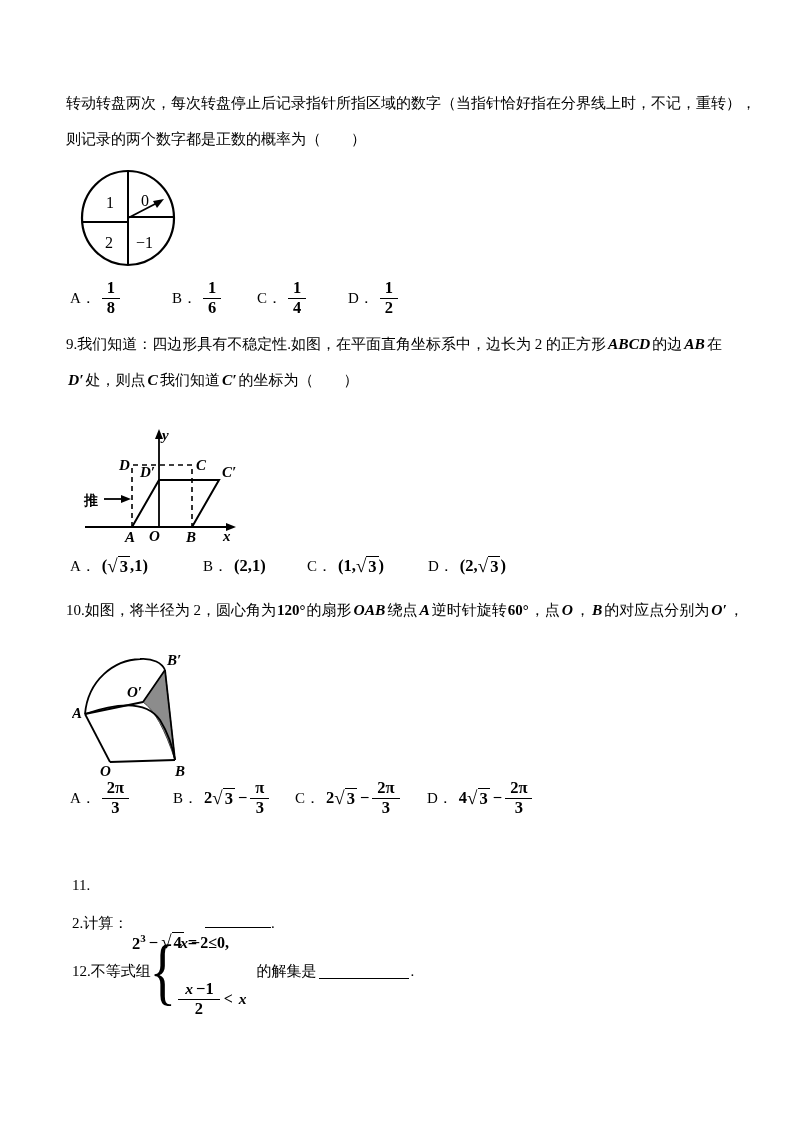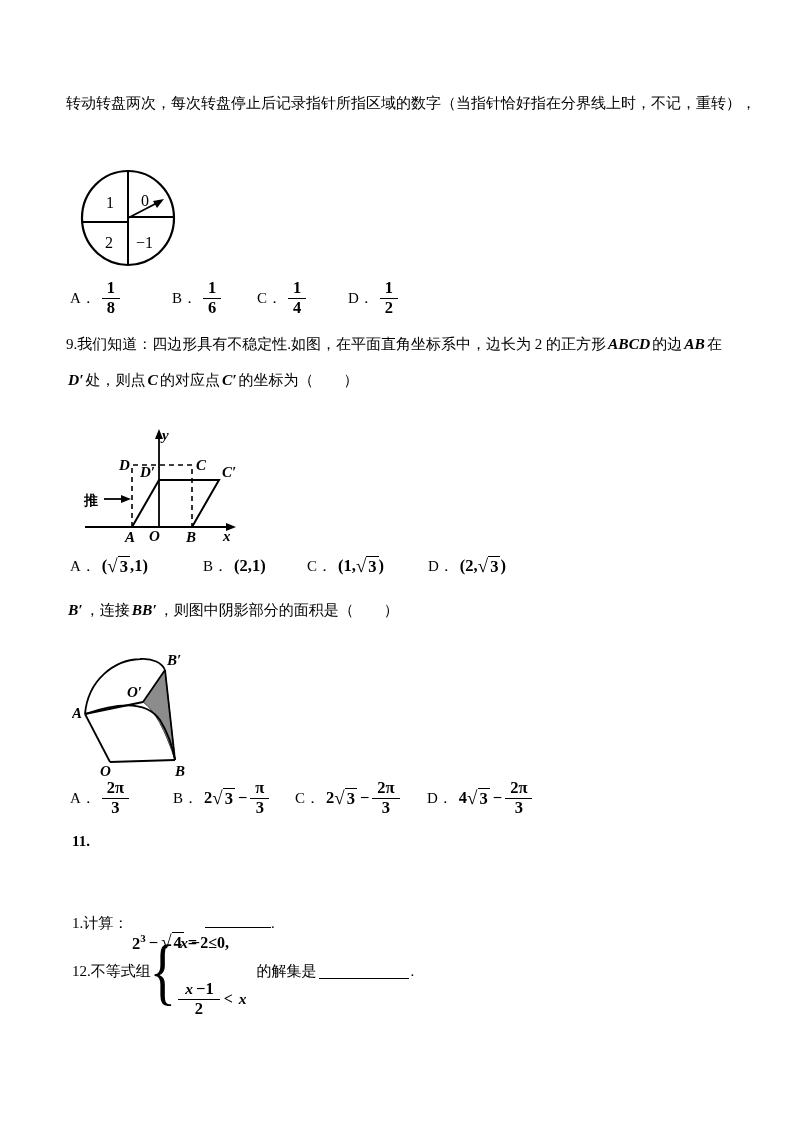--- a/index.html
+++ b/index.html
@@ -36,20 +36,21 @@
   .sysrow{display:flex;align-items:center;font-size:16px;}
   sup{font-size:11px;font-weight:bold;}
 </style>
 </head>
 <body>
 
 <div id="page">
 
   <div class="para" style="top:85px;">
     <div class="pline">转动转盘两次，每次转盘停止后记录指针所指区域的数字（当指针恰好指在分界线上时，不记，重转），</div>
+    <div class="pline">则记录的两个数字都是正数的概率为（　　）</div>
   </div>
 
   <svg class="fig" style="left:80px;top:164px;" width="100" height="106" viewBox="0 0 100 106">
     <ellipse cx="48" cy="54" rx="46" ry="47" fill="none" stroke="#000" stroke-width="2.2"></ellipse>
     <line x1="48" y1="7" x2="48" y2="101" stroke="#000" stroke-width="2"></line>
     <line x1="2" y1="58" x2="48" y2="58" stroke="#000" stroke-width="2"></line>
     <line x1="48" y1="53" x2="94" y2="53" stroke="#000" stroke-width="2"></line>
     <line x1="48" y1="54" x2="77" y2="39" stroke="#000" stroke-width="1.8"></line>
     <polygon points="84,35 73,37 77,44" fill="#000"></polygon>
     <text class="fignum" x="26" y="44">1</text>
@@ -84,21 +85,21 @@
       <span class="olabel">D．</span>
       <span class="frac">
           <span class="fn">1</span>
           <span class="fd">2</span>
         </span>
     </div>
   </div>
 
   <div class="para" style="top:326px;">
     <div class="pline"><span>9.我们知道：四边形具有不稳定性.如图，在平面直角坐标系中，边长为 2 的正方形</span><span class="v">ABCD</span><span>的边</span><span class="v">AB</span><span>在</span></div>
-    <div class="pline"><span class="v">D′</span><span>处，则点</span><span class="v">C</span><span>的对应点</span><span class="v">C′</span><span>的坐标为（　　）</span></div>
+    <div class="pline"><span class="v">D′</span><span>处，则点</span><span class="v">C</span><span>我们知道</span><span class="v">C′</span><span>的坐标为（　　）</span></div>
   </div>
 
   <svg class="fig" style="left:78px;top:428px;" width="168" height="122" viewBox="0 0 168 122">
     <line x1="7" y1="99" x2="152" y2="99" stroke="#000" stroke-width="1.8"></line>
     <polygon points="158,99 148,95 148,103" fill="#000"></polygon>
     <line x1="81" y1="8" x2="81" y2="99" stroke="#000" stroke-width="1.8"></line>
     <polygon points="81,1 77,11 85,11" fill="#000"></polygon>
     <path d="M54,99 L54,37 L114,37 L114,99" fill="none" stroke="#000" stroke-width="1.6" stroke-dasharray="5,4"></path>
     <path d="M54,99 L81,52 L141,52 L114,99 Z" fill="none" stroke="#000" stroke-width="2"></path>
     <line x1="26" y1="71" x2="46" y2="71" stroke="#000" stroke-width="1.8"></line>
@@ -149,21 +150,21 @@
           <span class="sq">
             <span class="sq-sym">√</span>
             <span class="rad">3</span>
           </span>
           <span>)</span>
         </span>
     </div>
   </div>
 
   <div class="para" style="top:592px;">
-    <div class="pline"><span class="v">B′</span><span>，连接</span><span class="v">BB′</span><span>，则图中阴影部分的面积是（　　）</span></div>
+    <div class="pline"><span>10.如图，将半径为 2，圆心角为</span><span class="b">120°</span><span>的扇形</span><span class="v">OAB</span><span>绕点</span><span class="v">A</span><span>逆时针旋转</span><span class="b">60°</span><span>，点</span><span class="v">O</span><span>，</span><span class="v">B</span><span>的对应点分别为</span><span class="v">O′</span><span>，</span></div>
   </div>
 
   <svg class="fig" style="left:72px;top:652px;" width="122" height="128" viewBox="0 0 122 128">
     <path d="M71,50 L93,18 L103,108 Q88,62 71,50 Z" fill="#8c8c8c" stroke="#444" stroke-width="1"></path>
     <path d="M38,110 L13,62" stroke="#000" stroke-width="1.8" fill="none"></path>
     <path d="M38,110 L103,108" stroke="#000" stroke-width="1.8" fill="none"></path>
     <path d="M13,62 Q70,42 88,68 Q99,86 103,108" stroke="#000" stroke-width="1.8" fill="none"></path>
     <path d="M13,62 L71,50" stroke="#000" stroke-width="1.8" fill="none"></path>
     <path d="M71,50 L93,18" stroke="#000" stroke-width="1.8" fill="none"></path>
     <path d="M13,62 C16,28 42,8 68,7 C81,6 90,11 93,18" stroke="#000" stroke-width="1.8" fill="none"></path>
@@ -223,25 +224,25 @@
           </span>
           <span style="margin:0 3px;">−</span>
         </span>
       <span class="frac">
           <span class="fn">2π</span>
           <span class="fd">3</span>
         </span>
     </div>
   </div>
 
-  <div class="item" style="top:833px;font-weight:bold;">11.</div>
+  <div class="item" style="top:877px;">11.</div>
 
 
   <div class="item" style="top:895px;">
-    <span>1.计算：</span>
+    <span>2.计算：</span>
     <span class="mexpr" style="vertical-align:middle;margin-top:37px;">
       <span><span>2</span><sup>3</sup></span>
       <span style="margin:0 3px;">−</span>
       <span class="sq">
           <span class="sq-sym">√</span>
           <span class="rad">4</span>
         </span>
       <span style="margin:0 4px;">=</span>
     </span>
     <span class="blank" style="width:66px;"></span><span>.</span>

